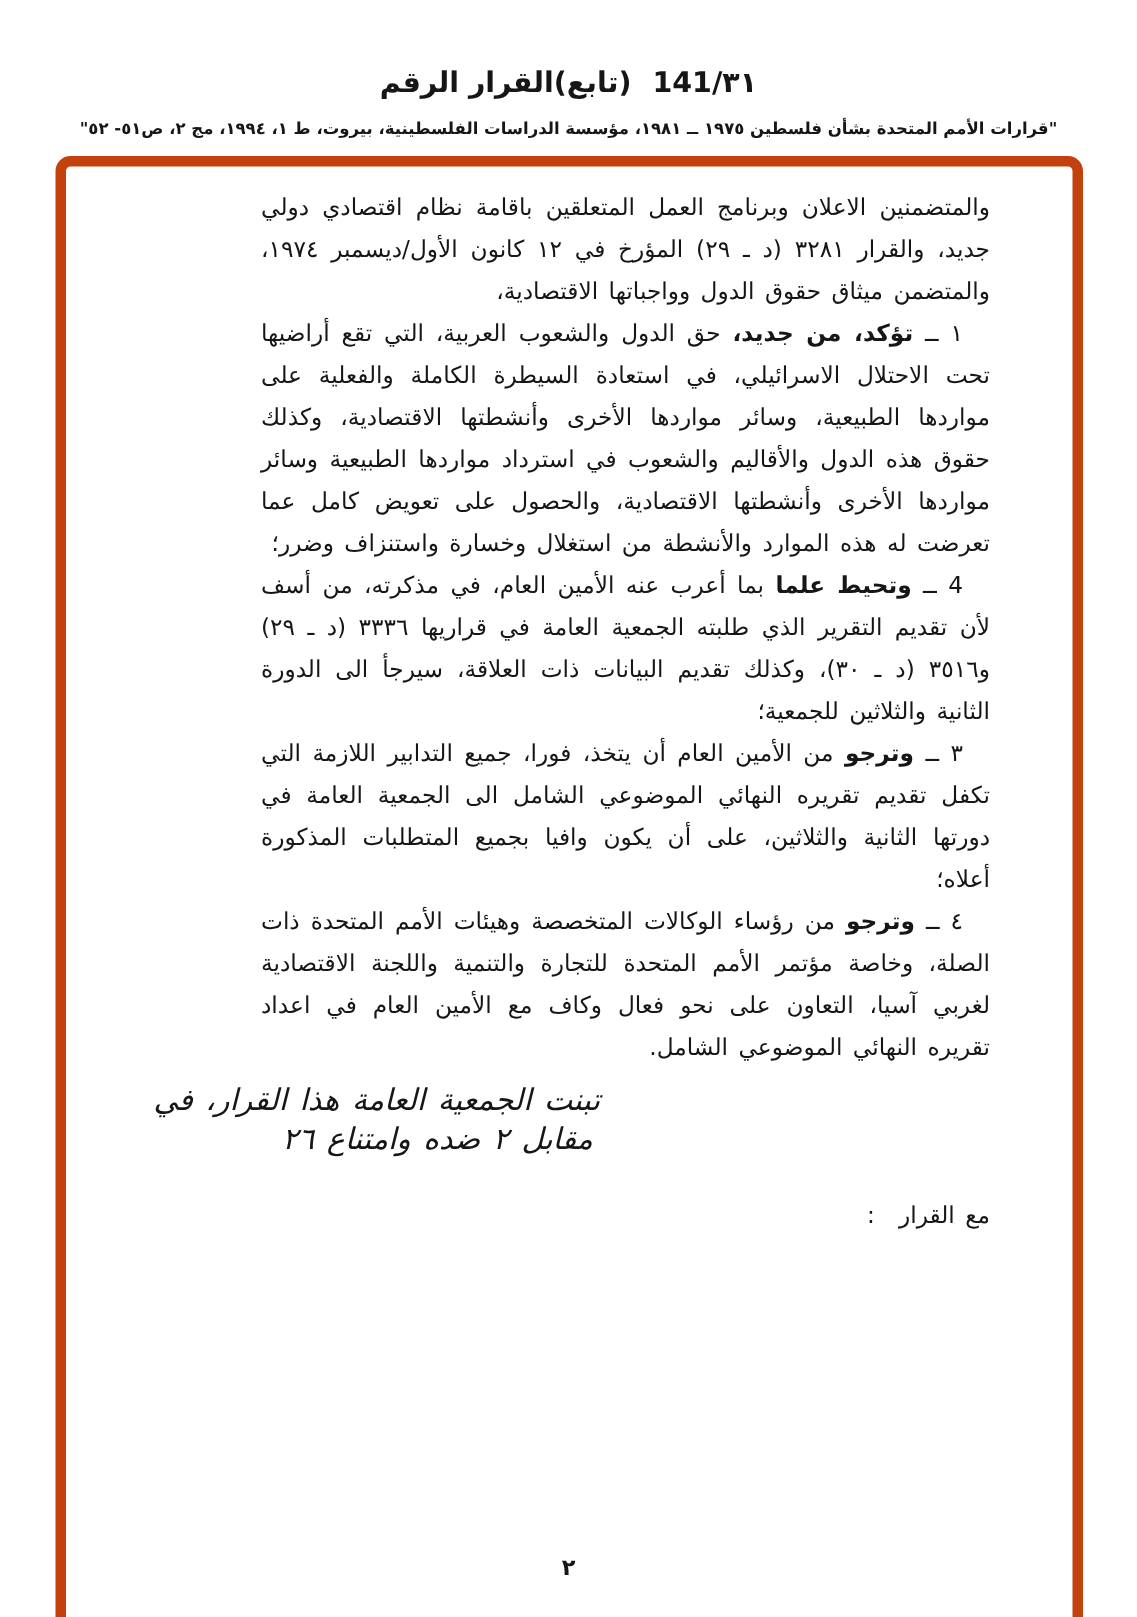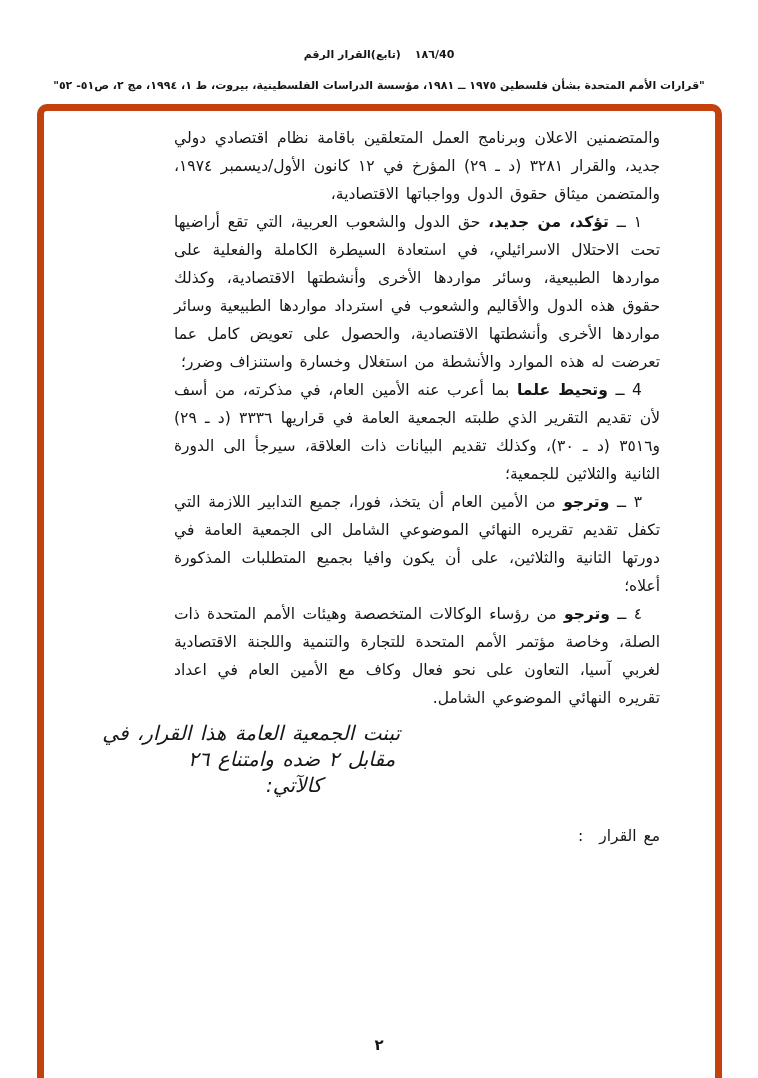--- a/index.html
+++ b/index.html
@@ -11,21 +11,21 @@
     overflow: hidden;
   }
   .page { width: 758px; height: 1078px; position: relative; }
 
   
   .header { padding-top: 42px; text-align: center; }
   .title-row {
     direction: ltr;
     display: flex; justify-content: center; align-items: baseline;
     gap: 14px;
-    font-weight: bold; font-size: 11px; line-height: 26px;
+    font-weight: bold; font-size: 19px; line-height: 26px;
   }
   .title-words { direction: rtl; unicode-bidi: isolate; }
   .title-number { direction: ltr; unicode-bidi: isolate; letter-spacing: 1px; }
   .citation {
     direction: rtl; unicode-bidi: isolate;
     margin-top: 10px;
     font-size: 11px; font-weight: bold; line-height: 15px;
     white-space: nowrap;
   }
 
@@ -90,42 +90,41 @@
   }
 </style>
 </head>
 <body>
 
 <div class="page">
 
   <div class="header">
     <div class="title-row">
       <span class="title-words">(تابع)القرار الرقم</span>
-      <span class="title-number">١٨٦/40</span>
+      <span class="title-number">141/٣١</span>
     </div>
     <div class="citation">"قرارات الأمم المتحدة بشأن فلسطين ١٩٧٥ ــ ١٩٨١، مؤسسة الدراسات الفلسطينية، بيروت، ط ١، ١٩٩٤، مج ٢، ص٥١- ٥٢"</div>
   </div>
 
   <div class="green-box">
     <div class="body-col">
 
       <p class="para intro">والمتضمنين الاعلان وبرنامج العمل المتعلقين باقامة نظام اقتصادي دولي جديد، والقرار ٣٢٨١ (د ـ ٢٩) المؤرخ في ١٢ كانون الأول/ديسمبر ١٩٧٤، والمتضمن ميثاق حقوق الدول وواجباتها الاقتصادية،</p>
 
       <p class="para numbered"><span>١ ــ</span> <span class="bold-phrase">تؤكد، من جديد،</span> <span>حق الدول والشعوب العربية، التي تقع أراضيها تحت الاحتلال الاسرائيلي، في استعادة السيطرة الكاملة والفعلية على مواردها الطبيعية، وسائر مواردها الأخرى وأنشطتها الاقتصادية، وكذلك حقوق هذه الدول والأقاليم والشعوب في استرداد مواردها الطبيعية وسائر مواردها الأخرى وأنشطتها الاقتصادية، والحصول على تعويض كامل عما تعرضت له هذه الموارد والأنشطة من استغلال وخسارة واستنزاف وضرر؛</span></p>
 
       <p class="para numbered"><span>4 ــ</span> <span class="bold-phrase">وتحيط علما</span> <span>بما أعرب عنه الأمين العام، في مذكرته، من أسف لأن تقديم التقرير الذي طلبته الجمعية العامة في قراريها ٣٣٣٦ (د ـ ٢٩) و٣٥١٦ (د ـ ٣٠)، وكذلك تقديم البيانات ذات العلاقة، سيرجأ الى الدورة الثانية والثلاثين للجمعية؛</span></p>
 
       <p class="para numbered"><span>٣ ــ</span> <span class="bold-phrase">وترجو</span> <span>من الأمين العام أن يتخذ، فورا، جميع التدابير اللازمة التي تكفل تقديم تقريره النهائي الموضوعي الشامل الى الجمعية العامة في دورتها الثانية والثلاثين، على أن يكون وافيا بجميع المتطلبات المذكورة أعلاه؛</span></p>
 
       <p class="para numbered"><span>٤ ــ</span> <span class="bold-phrase">وترجو</span> <span>من رؤساء الوكالات المتخصصة وهيئات الأمم المتحدة ذات الصلة، وخاصة مؤتمر الأمم المتحدة للتجارة والتنمية واللجنة الاقتصادية لغربي آسيا، التعاون على نحو فعال وكاف مع الأمين العام في اعداد تقريره النهائي الموضوعي الشامل.</span></p>
 
       <div class="adoption">
         <div class="adoption-line">تبنت الجمعية العامة هذا القرار، في</div>
         <div class="adoption-line">مقابل ٢ ضده وامتناع ٢٦</div>
-        <div class="adoption-line centered">كالآتي:</div>
       </div>
 
       <div class="vote-row">
         <span class="vote-label-cell">
           <span>مع القرار</span>
           <span>:</span>
         </span>
       </div>
 
     </div>

